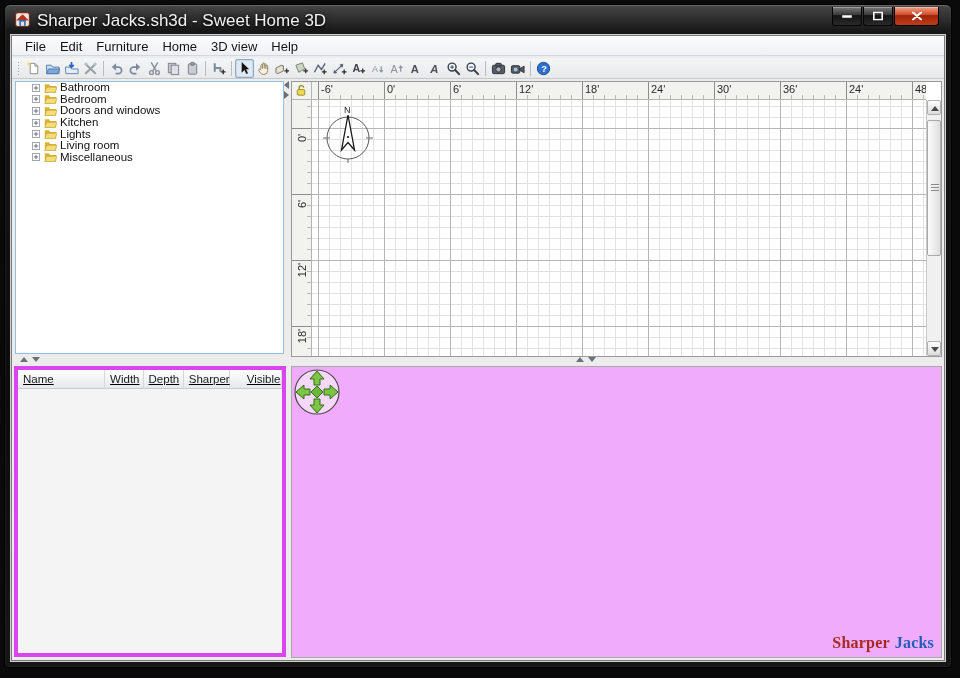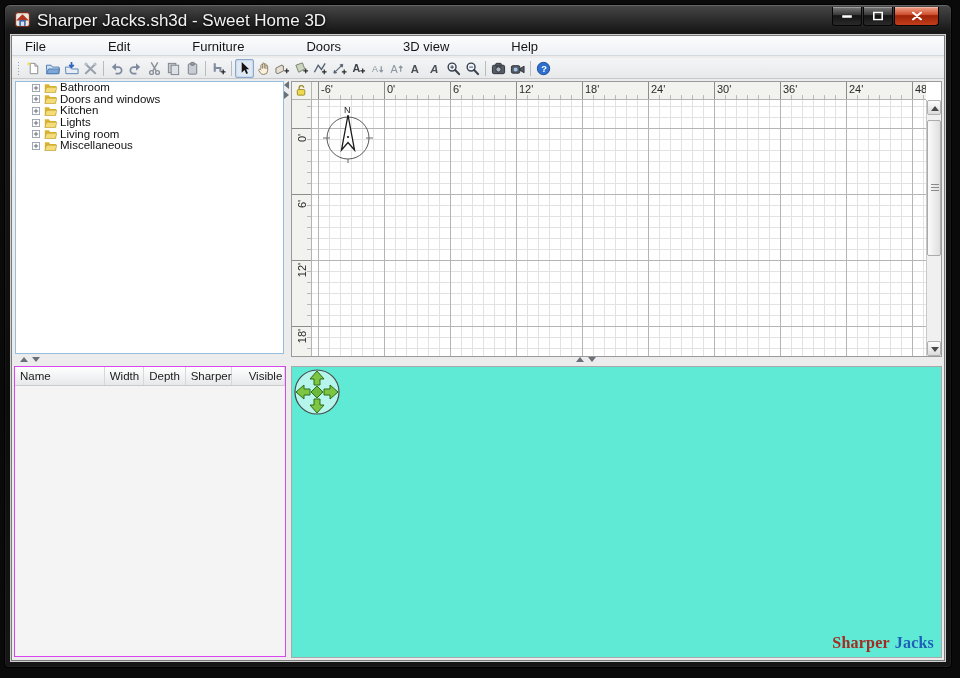--- a/index.html
+++ b/index.html
@@ -25,21 +25,21 @@
   .cap.close { width:45px; background:linear-gradient(#efa28a,#cf5030 42%,#9e2408 48%,#c23d1c);
                border-radius:0 0 4px 3px; }
   .cap svg { position:absolute; left:50%; top:50%; transform:translate(-50%,-50%); }
 
   
   .client { position:absolute; left:6px; top:30px; width:934px; height:626px;
             background:#ececec; border:1px solid #7a7a7a; box-shadow:0 0 0 1px #cfcfcf; }
 
   
   .menubar { position:absolute; left:0; top:0; right:0; height:20px; display:flex; align-items:stretch;
-             background:linear-gradient(#fbfcfd,#eef1f5); border-bottom:1px solid #d4d8dc; padding-left:6px;gap:48px; }
+             background:linear-gradient(#fbfcfd,#eef1f5); border-bottom:1px solid #d4d8dc; padding-left:6px; }
   .menu-item { font-size:13px; color:#141414; padding:0 7px; line-height:21px; cursor:default; }
 
   
   .toolbar { position:absolute; left:0; top:22px; right:0; height:21px; display:flex; align-items:center;
              background:linear-gradient(#f4f5f6,#e7e9eb); border-bottom:1px solid #c6c8ca; padding-left:3px; }
   .tb-grip { width:3px; height:14px; margin:0 4px 0 2px;
              background-image:radial-gradient(circle,#9aa0a6 35%,transparent 40%); background-size:3px 3px; }
   .tbtn { width:19px; height:19px; display:flex; align-items:center; justify-content:center;
           border:1px solid transparent; border-radius:2px; cursor:pointer; }
   .tbtn svg { width:15px; height:15px; }
@@ -61,21 +61,21 @@
   .hsplit-right { position:absolute; left:279px; top:277px; right:2px; height:8px; }
   .split-handles { position:absolute; left:6px; top:1px; display:flex; gap:4px; }
   .tri-up { width:0; height:0; border-left:4px solid transparent; border-right:4px solid transparent; border-bottom:5px solid #6a7078; }
   .tri-down { width:0; height:0; border-left:4px solid transparent; border-right:4px solid transparent; border-top:5px solid #6a7078; }
   .vsplit { position:absolute; left:272px; top:0; width:7px; bottom:0; }
   .vsplit .split-handles { left:0; top:2px; flex-direction:column; gap:2px; }
   .tri-left { width:0; height:0; border-top:4px solid transparent; border-bottom:4px solid transparent; border-right:5px solid #6a7078; }
   .tri-right { width:0; height:0; border-top:4px solid transparent; border-bottom:4px solid transparent; border-left:5px solid #6a7078; }
 
   .furn-table { position:absolute; left:2px; top:287px; width:272px; bottom:3px;
-                background:#f4f4f4; border:1px solid #d946ef; }
+                background:#f4f4f4; border:4px solid #d946ef;text-decoration:underline; }
   .thead { display:flex; height:19px; background:linear-gradient(#ffffff,#e6e8ea);
            border-bottom:1px solid #c8cacc; }
   .th { font-size:11.5px; color:#1a1a1a; padding:3px 0 0 5px; border-right:1px solid #d5d7d9; cursor:pointer; }
 
   
   .rightcol { position:absolute; left:279px; top:0; right:0; bottom:0; }
   .plan { position:absolute; left:0; top:2px; right:2px; height:276px; background:#fff; border:1px solid #9a9a9a; }
   .ruler-corner { position:absolute; left:0; top:0; width:20px; height:18px; background:#f2f2ef;
                   border-right:1px solid #b4b4b4; border-bottom:1px solid #b4b4b4; }
   .ruler-corner svg { position:absolute; left:3px; top:2px; width:13px; height:13px; }
@@ -113,21 +113,21 @@
   .sc-btn.up { top:0; } .sc-btn.down { bottom:0; }
   .sc-arrow-up { position:absolute; left:3px; top:5px; width:0; height:0;
                  border-left:4px solid transparent; border-right:4px solid transparent; border-bottom:5px solid #4a4a4a; }
   .sc-arrow-down { position:absolute; left:3px; top:5px; width:0; height:0;
                    border-left:4px solid transparent; border-right:4px solid transparent; border-top:5px solid #4a4a4a; }
   .sc-thumb { position:absolute; left:0; top:20px; width:14px; height:136px;
               background:linear-gradient(90deg,#fbfbfb,#dfdfdf); border:1px solid #aaa; border-radius:2px; cursor:grab; }
   .sc-grip { position:absolute; left:3px; top:50%; width:8px; height:7px; margin-top:-4px;
              background:repeating-linear-gradient(#8a8a8a 0 1px, transparent 1px 3px); }
 
-  .view3d { position:absolute; left:0; top:287px; right:2px; bottom:2px; background:#5eead4;
+  .view3d { position:absolute; left:0; top:287px; right:2px; bottom:2px; background:#f0abfc;
             border:1px solid #a8a8a8; }
   .nav3d { position:absolute; left:1px; top:1px; width:48px; height:48px; cursor:pointer; }
   .logo { position:absolute; right:7px; bottom:5px; font-family:"Liberation Serif", serif;
           font-weight:bold; font-size:16px; letter-spacing:.2px; }
   .logo .p1 { color:#a52a22; } .logo .p2 { color:#1f5fb8; margin-left:5px; }
 </style>
 </head>
 <body>
 
 <div class="win">
@@ -158,21 +158,21 @@
       </div>
     </div>
   </div>
 
   <div class="client">
 
     <div class="menubar" id="menu-items">
         <div class="menu-item">File</div>
         <div class="menu-item">Edit</div>
         <div class="menu-item">Furniture</div>
-        <div class="menu-item">Doors</div>
+        <div class="menu-item">Home</div>
         <div class="menu-item">3D view</div>
         <div class="menu-item">Help</div>
       </div>
 
     <div class="toolbar" id="toolbar-items">
       <div class="tb-grip"></div>
     <div class="tbtn">
           <svg viewBox="0 0 16 16">
             <path d="M4.5 2.5h5l3 3v8h-8z" fill="#fff" stroke="#8a8a8a"></path>
             <path d="M9.5 2.5v3h3" fill="none" stroke="#8a8a8a"></path>
@@ -345,20 +345,31 @@
           <div class="tree-row">
             <svg class="exp" viewBox="0 0 9 9">
               <rect x="0.5" y="0.5" width="8" height="8" fill="#fff" stroke="#98a0ae"></rect>
               <path d="M2 4.5h5M4.5 2v5" stroke="#58606e"></path>
             </svg>
             <svg class="fold" viewBox="0 0 16 12">
               <path d="M1 1.5h5l1.5 2H15v8H1z" fill="#dcb52e"></path>
               <path d="M1 11.5L3.2 5H16l-2.2 6.5z" fill="#f4dc78" stroke="#b0912a" stroke-width="0.6"></path>
             </svg>
             <span class="tree-label">Bathroom</span>
+          </div>
+          <div class="tree-row">
+            <svg class="exp" viewBox="0 0 9 9">
+              <rect x="0.5" y="0.5" width="8" height="8" fill="#fff" stroke="#98a0ae"></rect>
+              <path d="M2 4.5h5M4.5 2v5" stroke="#58606e"></path>
+            </svg>
+            <svg class="fold" viewBox="0 0 16 12">
+              <path d="M1 1.5h5l1.5 2H15v8H1z" fill="#dcb52e"></path>
+              <path d="M1 11.5L3.2 5H16l-2.2 6.5z" fill="#f4dc78" stroke="#b0912a" stroke-width="0.6"></path>
+            </svg>
+            <span class="tree-label">Bedroom</span>
           </div>
           <div class="tree-row">
             <svg class="exp" viewBox="0 0 9 9">
               <rect x="0.5" y="0.5" width="8" height="8" fill="#fff" stroke="#98a0ae"></rect>
               <path d="M2 4.5h5M4.5 2v5" stroke="#58606e"></path>
             </svg>
             <svg class="fold" viewBox="0 0 16 12">
               <path d="M1 1.5h5l1.5 2H15v8H1z" fill="#dcb52e"></path>
               <path d="M1 11.5L3.2 5H16l-2.2 6.5z" fill="#f4dc78" stroke="#b0912a" stroke-width="0.6"></path>
             </svg>

